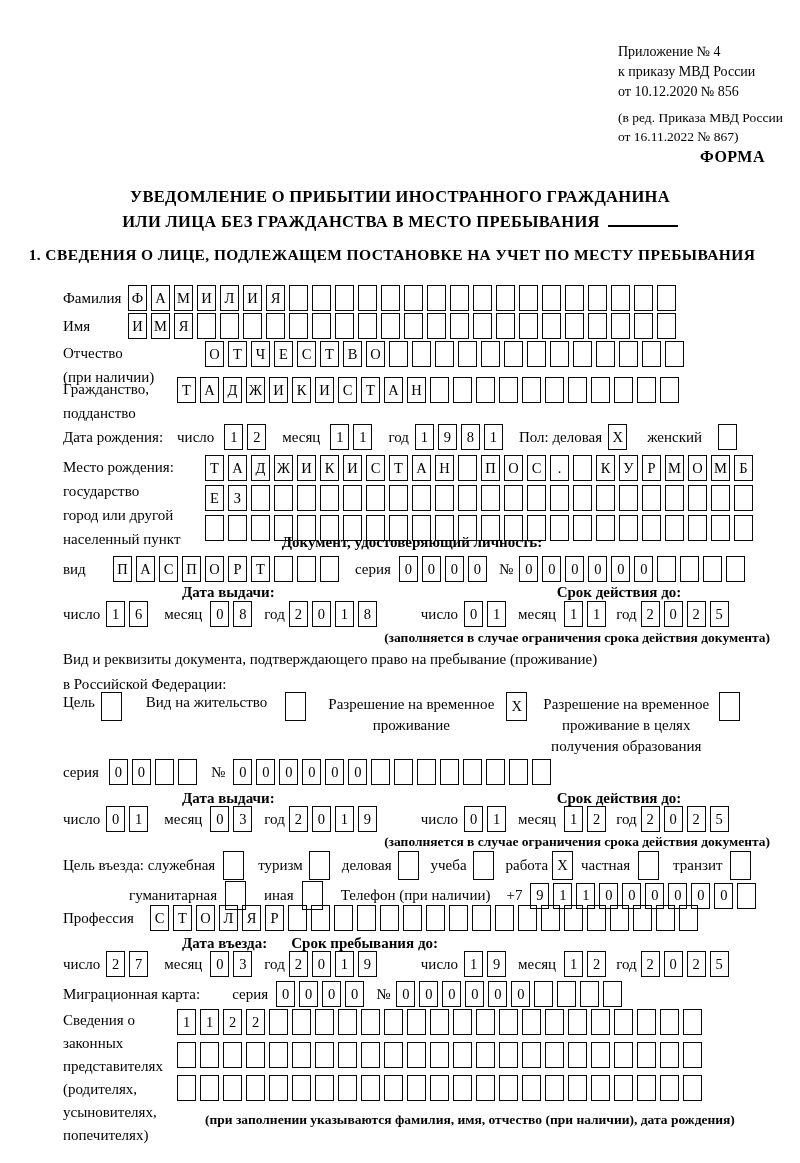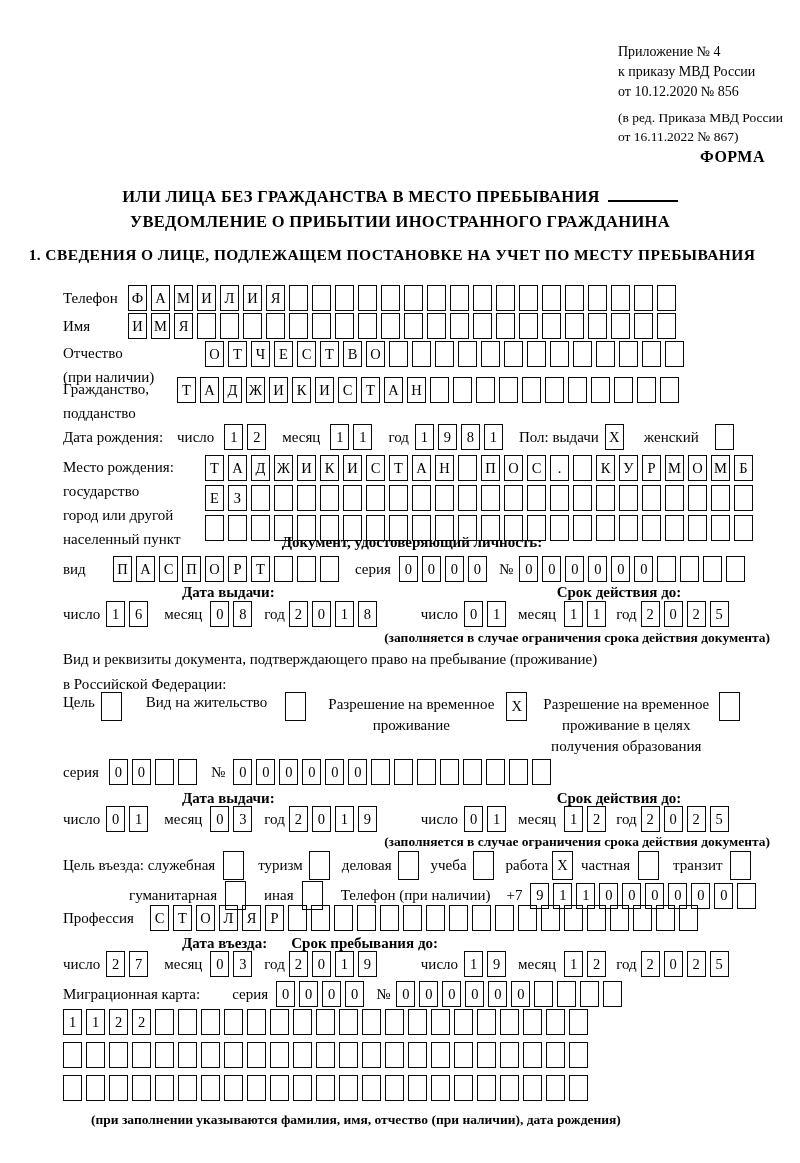--- a/index.html
+++ b/index.html
@@ -72,29 +72,29 @@
     <div>Приложение № 4</div>
     <div>к приказу МВД России</div>
     <div>от 10.12.2020 № 856</div>
     <div class="sub subtop">(в ред. Приказа МВД России</div>
     <div class="sub">от 16.11.2022 № 867)</div>
   </div>
 
   <div class="forma">ФОРМА</div>
 
   <div class="title">
+    <div>УВЕДОМЛЕНИЕ О ПРИБЫТИИ ИНОСТРАННОГО ГРАЖДАНИНА</div>
     <div><span>ИЛИ ЛИЦА БЕЗ ГРАЖДАНСТВА В МЕСТО ПРЕБЫВАНИЯ</span><span class="blank"></span></div>
-    <div>УВЕДОМЛЕНИЕ О ПРИБЫТИИ ИНОСТРАННОГО ГРАЖДАНИНА</div>
   </div>
 
   <div class="sec">1. СВЕДЕНИЯ О ЛИЦЕ, ПОДЛЕЖАЩЕМ ПОСТАНОВКЕ НА УЧЕТ ПО МЕСТУ ПРЕБЫВАНИЯ</div>
 
   <div id="form-blocks">
       <div class="blk blk-row-surname t-inline row">
-        <span class="txt" style="width: 65px;">Телефон</span>
+        <span class="txt" style="width: 65px;">Фамилия</span>
         <span class="boxes">
           <span class="cell">Ф</span>
           <span class="cell">А</span>
           <span class="cell">М</span>
           <span class="cell">И</span>
           <span class="cell">Л</span>
           <span class="cell">И</span>
           <span class="cell">Я</span>
           <span class="cell"></span>
           <span class="cell"></span>
@@ -219,21 +219,21 @@
           <span class="cell">1</span>
           <span class="cell">1</span>
         </span>
         <span class="txt" style="margin-left: 12px;">год</span>
         <span class="boxes" style="margin-left: 6px;">
           <span class="cell">1</span>
           <span class="cell">9</span>
           <span class="cell">8</span>
           <span class="cell">1</span>
         </span>
-        <span class="txt" style="margin-left: 12px;">Пол: выдачи</span>
+        <span class="txt" style="margin-left: 12px;">Пол: деловая</span>
         <span class="boxes" style="margin-left: 6px;">
           <span class="cell">X</span>
         </span>
         <span class="txt" style="margin-left: 16px;">женский</span>
         <span class="boxes" style="margin-left: 16px;">
           <span class="cell"></span>
         </span>
       </div>
       <div class="blk blk-grp-birthplace t-group grp">
         <div class="grp-label" style="width: 142px;">
@@ -604,20 +604,28 @@
           <span class="cell">0</span>
           <span class="cell">0</span>
           <span class="cell">0</span>
           <span class="cell"></span>
           <span class="cell"></span>
           <span class="cell"></span>
           <span class="cell"></span>
         </span>
       </div>
       <div class="blk blk-grp-representatives t-group grp">
+        <div class="grp-label" style="width: 114px;">
+          <div>Сведения о</div>
+          <div>законных</div>
+          <div>представителях</div>
+          <div>(родителях,</div>
+          <div>усыновителях,</div>
+          <div>попечителях)</div>
+        </div>
         <div class="grp-lines">
           <span class="boxes">
             <span class="cell">1</span>
             <span class="cell">1</span>
             <span class="cell">2</span>
             <span class="cell">2</span>
             <span class="cell"></span>
             <span class="cell"></span>
             <span class="cell"></span>
             <span class="cell"></span>

